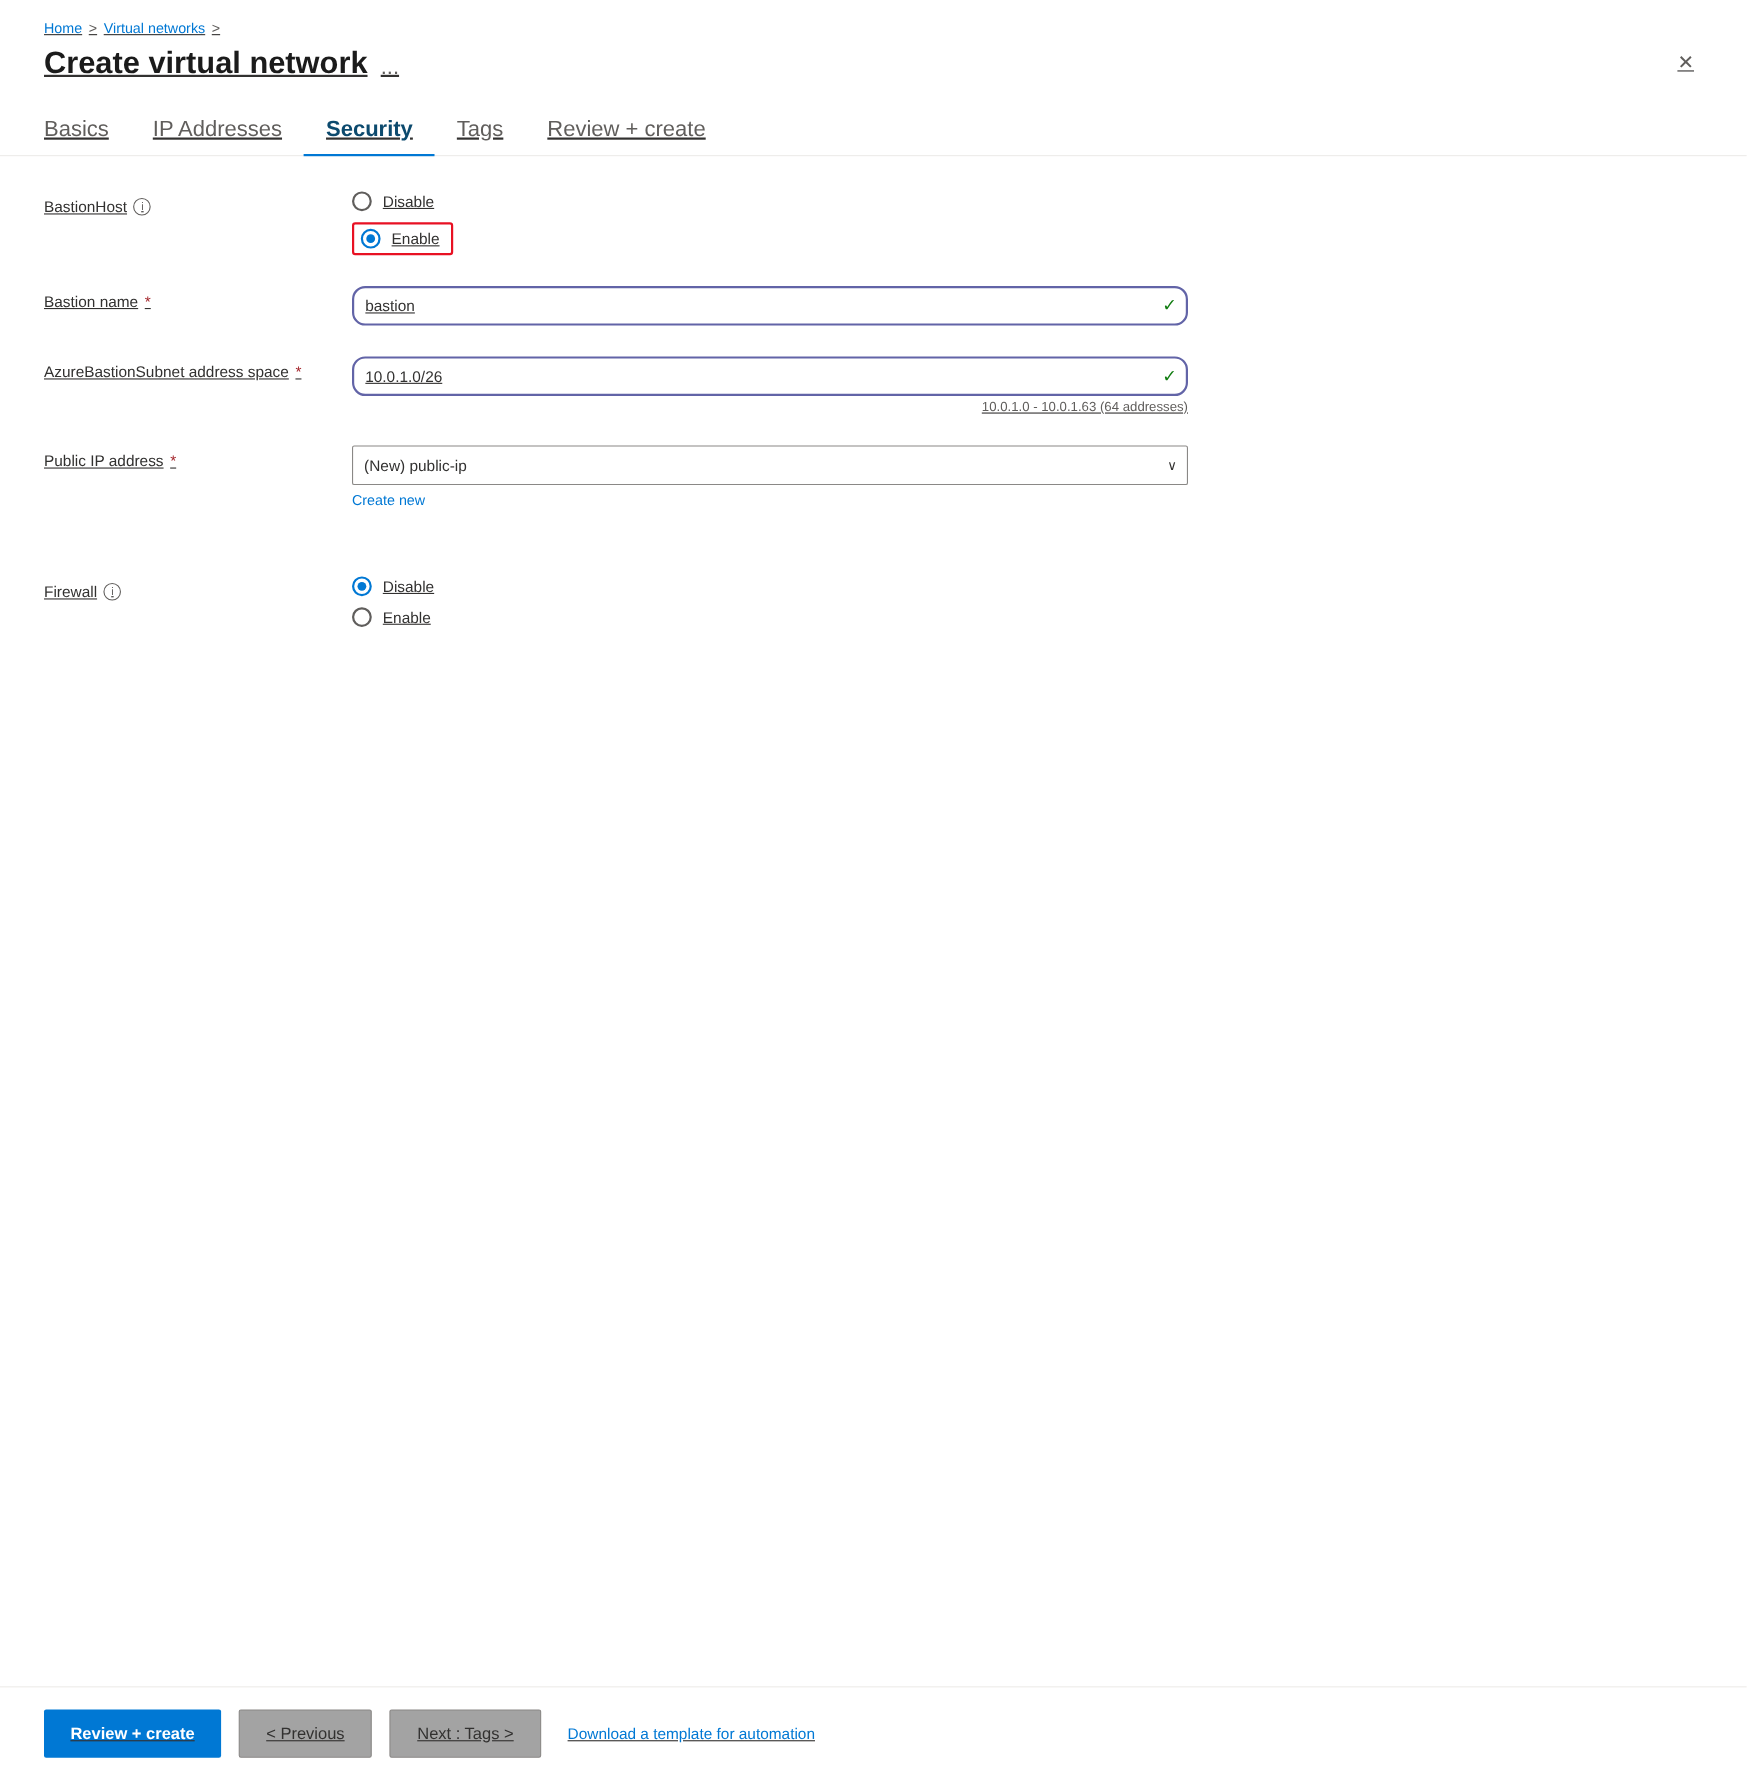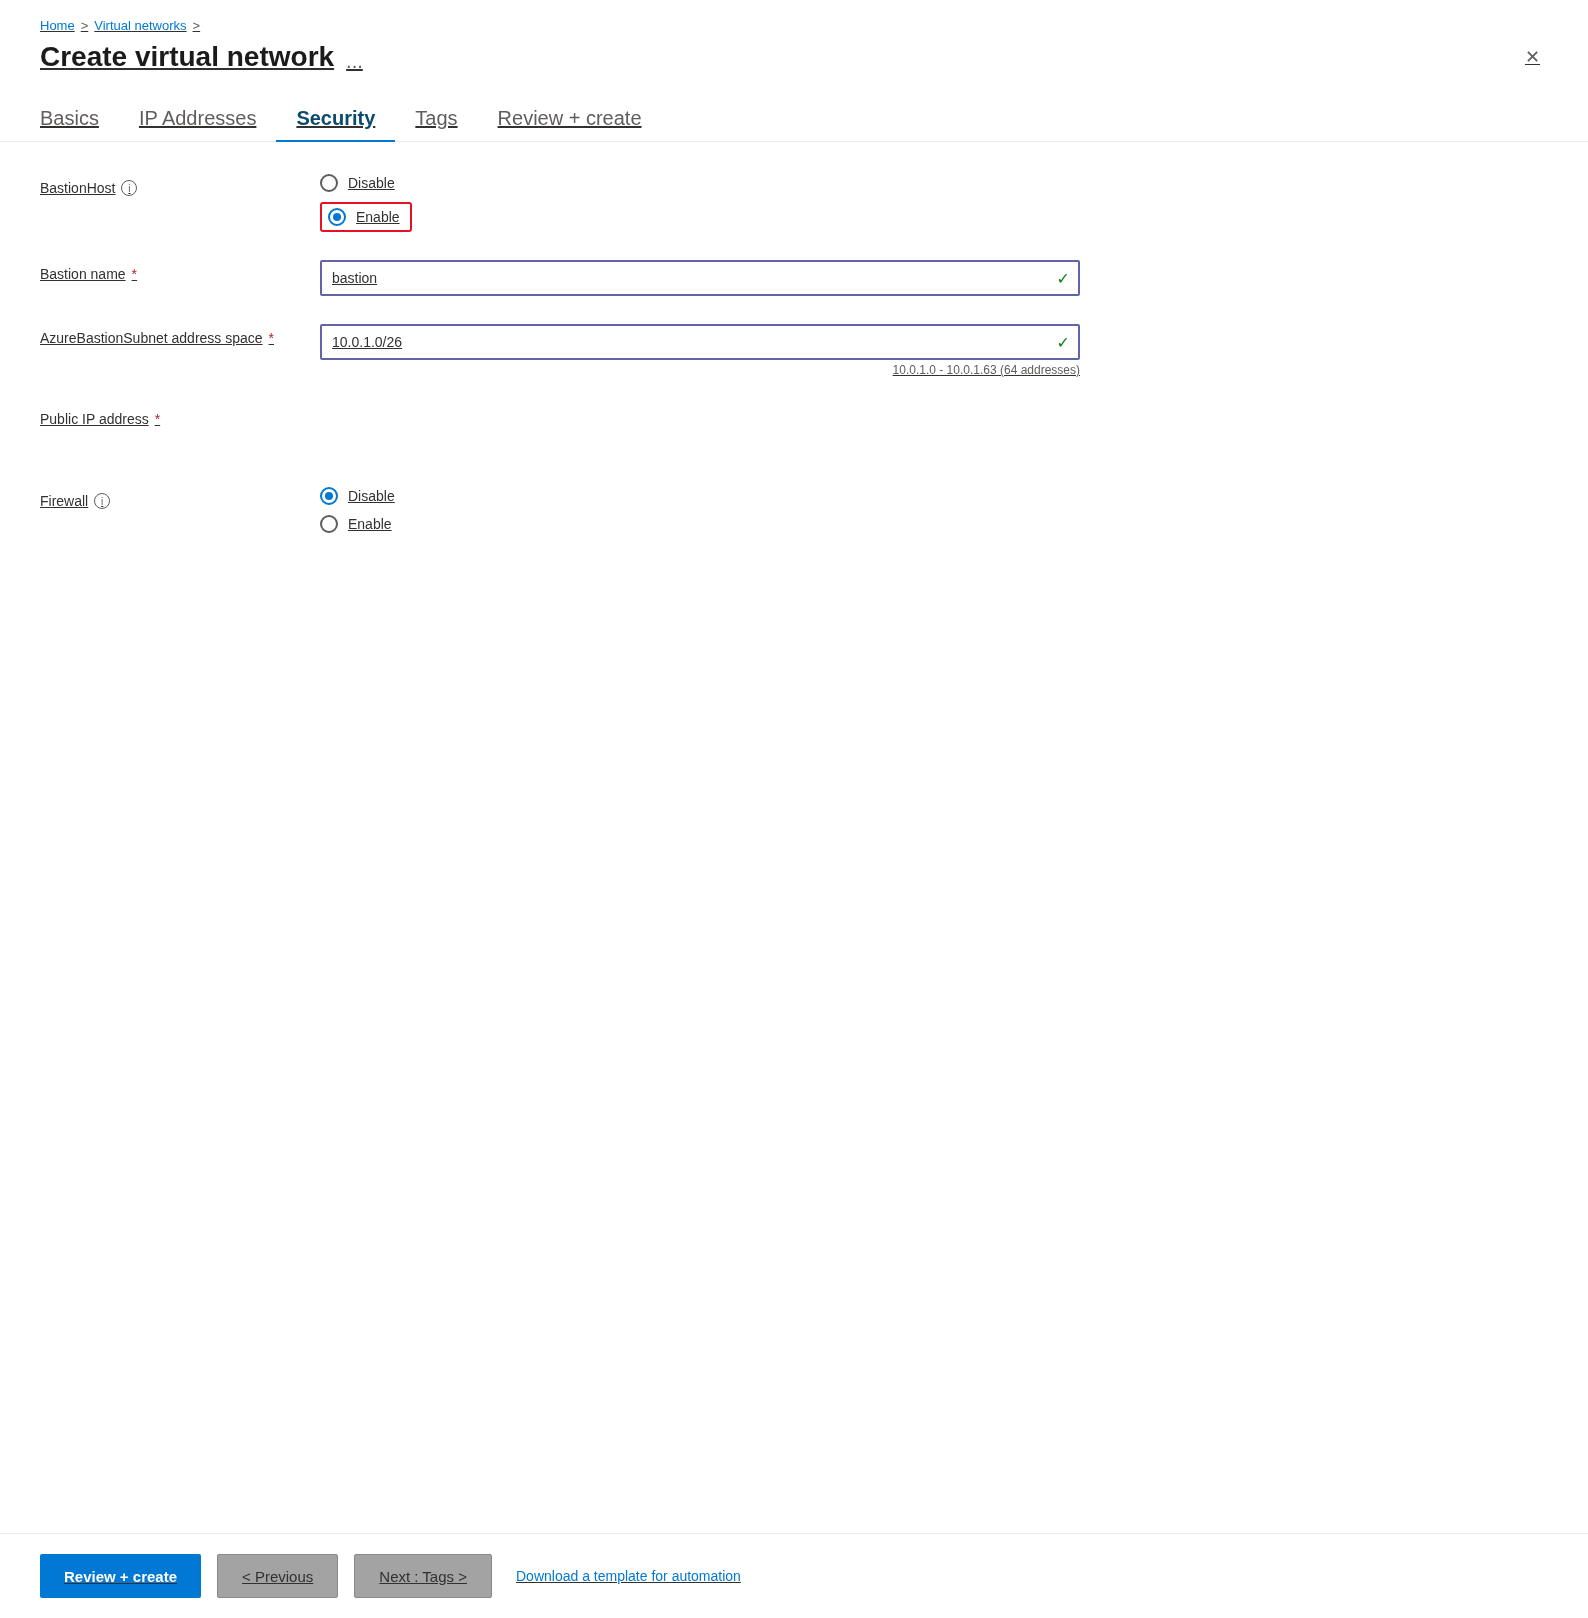--- a/index.html
+++ b/index.html
@@ -193,20 +193,21 @@
       border: 1px solid #8a8886;
       padding: 0 36px 0 10px;
       font-size: 14px;
       color: #323130;
       outline: none;
       border-radius: 2px;
     }
     .text-input.active-border {
       border-color: #6264a7;
       border-width: 2px;
+      border-radius: 12px;
     }
     .input-check {
       position: absolute;
       right: 10px;
       color: #107c10;
       font-size: 16px;
     }
 
     .input-hint {
       font-size: 12px;
@@ -367,20 +368,29 @@
         </div>
         <div class="input-hint">10.0.1.0 - 10.0.1.63 (64 addresses)</div>
       </div>
     </div>
 
     <div class="form-row">
       <div class="form-label">
         <span>Public IP address</span>
         <span class="form-label-required">*</span>
       </div>
+      <div class="form-control-area">
+        <div class="dropdown-wrapper">
+          <select class="dropdown-select">
+            <option value="new-public-ip">(New) public-ip</option>
+          </select>
+          <span class="dropdown-chevron">∨</span>
+        </div>
+        <a class="create-new-link">Create new</a>
+      </div>
     </div>
 
     <div style="height: 32px;"></div>
 
     <div class="form-row">
       <div class="form-label">
         <span>Firewall</span>
         <span class="info-icon">i</span>
       </div>
       <div class="form-control-area">

